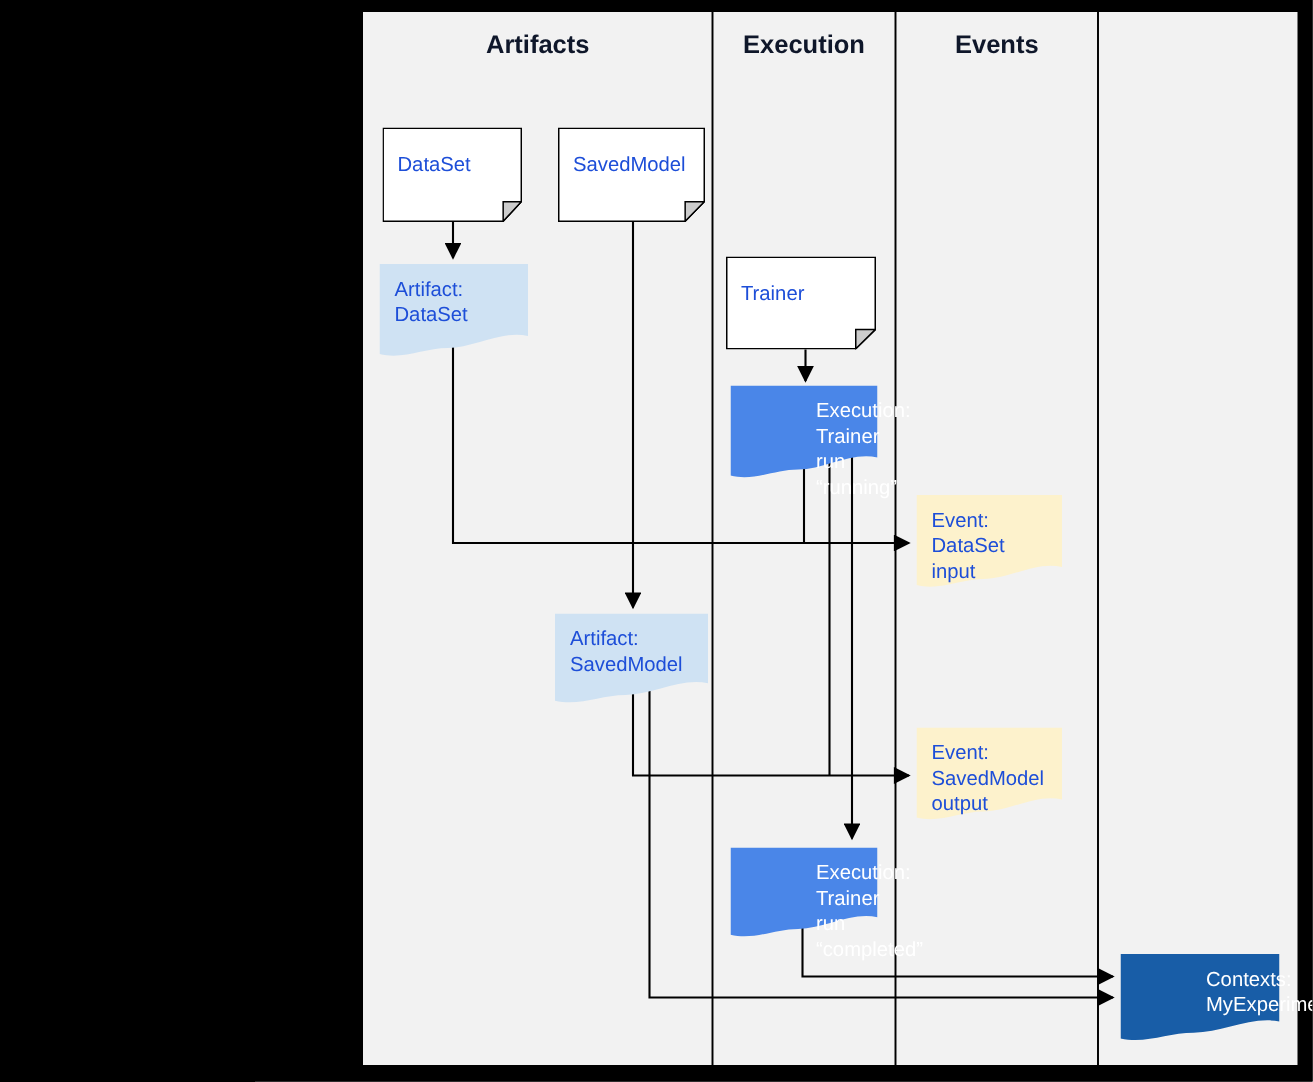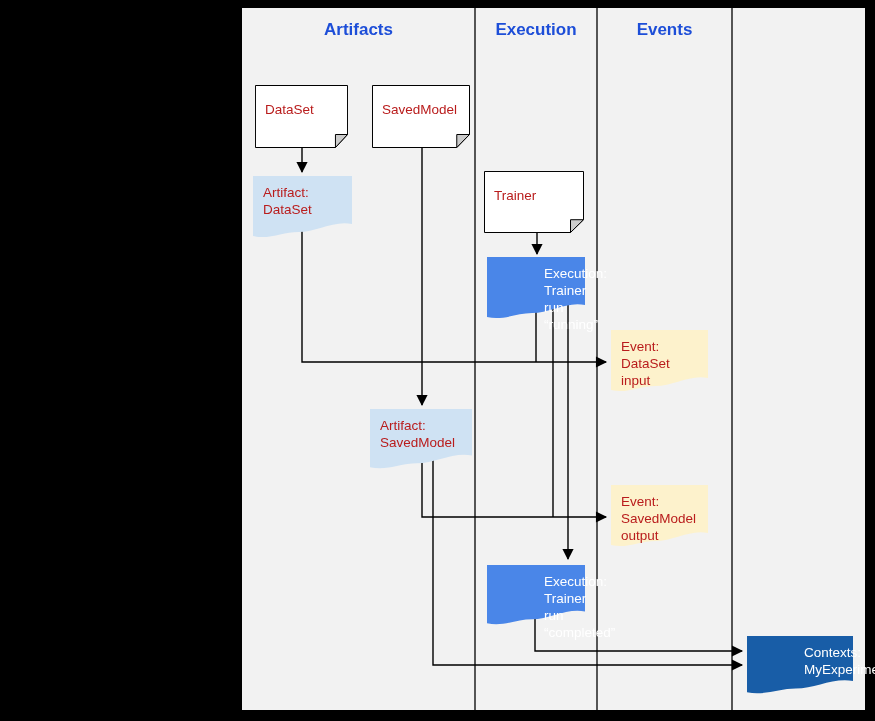--- a/index.html
+++ b/index.html
@@ -1,29 +1,29 @@
 <!DOCTYPE html>
 <html><head>
 <meta charset="utf-8">
 <style>
   html,body{margin:0;padding:0;background:#000;}
   .canvas{position:relative;width:875px;height:721px;background:#000;overflow:hidden;
           font-family:"Liberation Sans", sans-serif;}
   .panel{position:absolute;left:242px;top:8px;width:623px;height:702px;background:#f2f2f2;}
   .connectors{position:absolute;left:0;top:0;z-index:1;}
-  .col-header{position:absolute;top:12px;font-size:17px;font-weight:700;color:#1d4ed8;
+  .col-header{position:absolute;top:12px;font-size:17px;font-weight:700;color:#0f172a;
               text-align:center;z-index:3;}
   .hdr-artifacts{left:0;width:233px;}
   .hdr-execution{left:233px;width:122px;}
   .hdr-events{left:355px;width:135px;}
   .hdr-contexts{left:490px;width:133px;}
   .node{position:absolute;z-index:2;}
   .node svg{position:absolute;left:0;top:0;width:100%;height:100%;}
   .node .label{position:relative;z-index:2;font-size:13.5px;line-height:17px;
-               white-space:pre-line;padding:8px 8px 0 10px;color:#b91c1c;}
+               white-space:pre-line;padding:8px 8px 0 10px;color:#1d4ed8;}
   .doc .label{padding-top:0;display:flex;align-items:center;height:78%;}
   .white-text .label{color:#fff;margin-left:47px;}
   
   .n-dataset{left:13px;top:77px;width:93px;height:63px;}
   .n-savedmodel{left:130px;top:77px;width:98px;height:63px;}
   .n-trainer{left:242px;top:163px;width:100px;height:62px;}
   .n-artifact-dataset{left:11px;top:168px;width:99px;height:64px;}
   .n-execution-running{left:245px;top:249px;width:98px;height:64px;}
   .n-event-dataset-input{left:369px;top:322px;width:97px;height:64px;}
   .n-artifact-savedmodel{left:128px;top:401px;width:102px;height:62px;}

